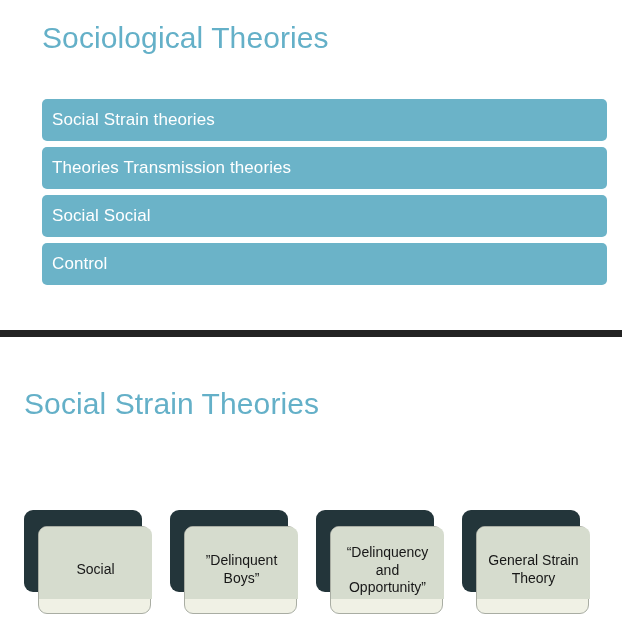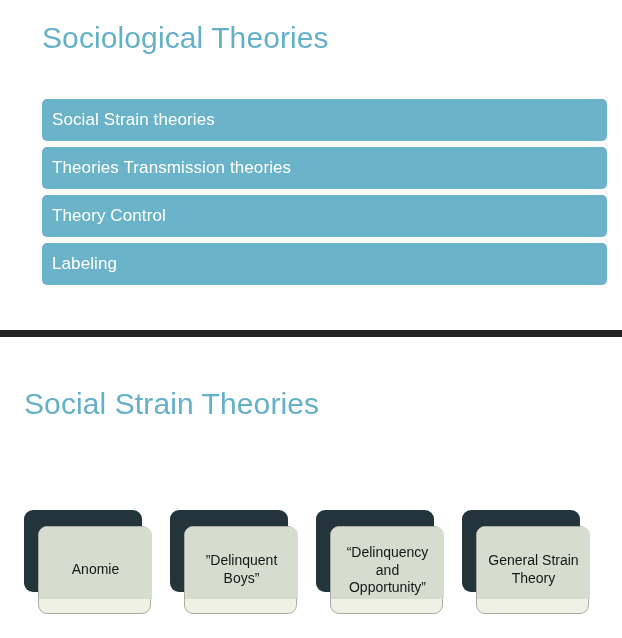--- a/index.html
+++ b/index.html
@@ -147,43 +147,43 @@
 
     <div class="bar-item">
       <span class="bar-item-label">Social Strain theories</span>
     </div>
 
     <div class="bar-item">
       <span class="bar-item-label">Theories Transmission theories</span>
     </div>
 
     <div class="bar-item">
-      <span class="bar-item-label">Theory Control</span>
-    </div>
-
-    <div class="bar-item">
-      <span class="bar-item-label">Labeling</span>
+      <span class="bar-item-label">Social Social</span>
+    </div>
+
+    <div class="bar-item">
+      <span class="bar-item-label">Control</span>
     </div>
 
   </div>
 </div>
 
 <div class="slide-divider"></div>
 
 <div class="slide" id="slide-two">
 
   <div class="slide-title">Social Strain Theories</div>
 
   <div class="card-row">
 
     <div class="card" style="left:24px;">
       <div class="card-shadow-layer"></div>
       <div class="card-face">
         <div class="card-inner"></div>
-        <div class="card-label">Anomie</div>
+        <div class="card-label">Social</div>
       </div>
     </div>
 
     <div class="card" style="left:316px;">
       <div class="card-shadow-layer"></div>
       <div class="card-face">
         <div class="card-inner"></div>
         <div class="card-label">“Delinquency
 and
 Opportunity”</div>

